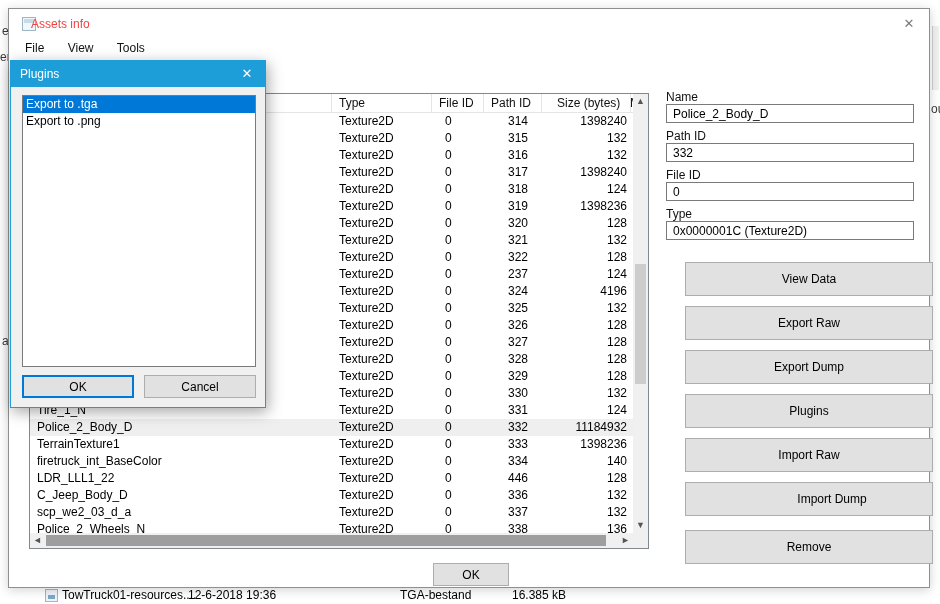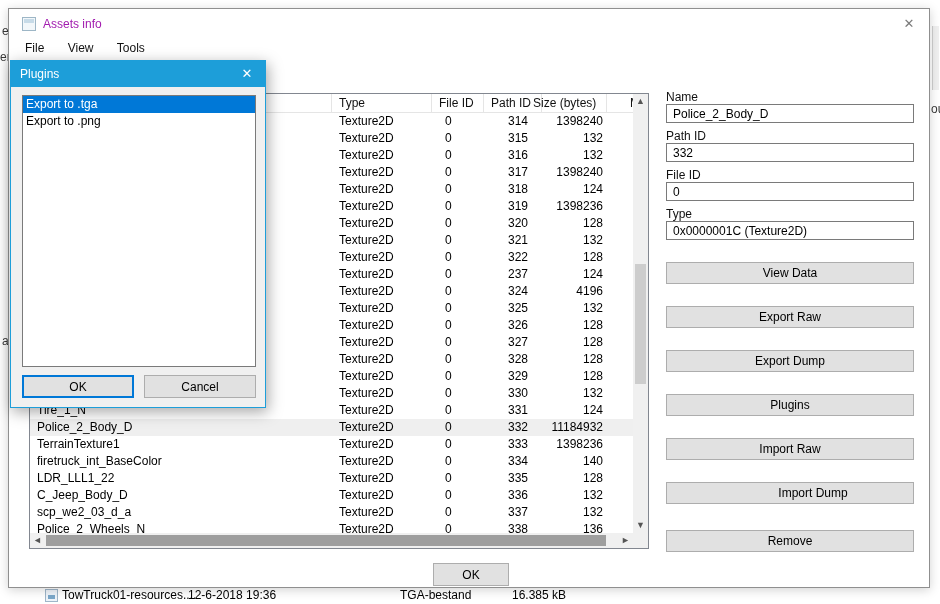--- a/index.html
+++ b/index.html
@@ -29,40 +29,40 @@
   .explorer-row .ftype { position: absolute; left: 400px; top: 0; }
   .explorer-row .fsize { position: absolute; left: 512px; top: 0; }
 
   
   .main-window { position: absolute; left: 8px; top: 8px; width: 922px; height: 580px;
     background: #fff; border: 1px solid #8f8f8f; box-shadow: 0 2px 10px rgba(0,0,0,0.18); z-index: 1; }
   .titlebar { position: absolute; left: 0; top: 0; width: 100%; height: 30px; background: #fff; }
   .app-icon { position: absolute; left: 13px; top: 8px; width: 14px; height: 14px;
     border: 1px solid #9db6c6; background: #f2f7fa; }
   .app-icon::after { content: ""; position: absolute; left: 1px; top: 1px; right: 1px; height: 4px; background: #c7dbe8; }
-  .title-text { position: absolute; left: 34px; top: 8px; color: #a21caf; }
+  .title-text { position: absolute; left: 22px; top: 8px; color: #ef4444; }
   .win-close { position: absolute; right: 10px; top: 6px; width: 20px; height: 18px;
     color: #7b7b7b; font-size: 13px; text-align: center; line-height: 18px; cursor: pointer; }
 
   .menubar { position: absolute; left: 0; top: 28px; width: 100%; height: 22px; background: #fff; }
   .menu-item { display: inline-block; padding: 0 10px; line-height: 22px; color: #111; cursor: default; }
   .menu-item:first-child { margin-left: 6px; }
 
   
   .asset-table { position: absolute; left: 20px; top: 84px; width: 620px; height: 456px;
     border: 1px solid #828790; background: #fff; }
   .thead { position: absolute; left: 0; top: 0; width: 603px; height: 19px;
     border-bottom: 1px solid #e5e5e5; background: #fff; }
   .hcell { position: absolute; top: 0; height: 19px; line-height: 18px; padding-left: 7px;
     border-right: 1px solid #e5e5e5; color: #111; white-space: nowrap; overflow: hidden; }
   .c-name   { left: 0;     width: 302px; }
   .c-type   { left: 302px; width: 100px; }
   .c-fileid { left: 402px; width: 52px;  }
   .c-pathid { left: 454px; width: 58px;  }
-  .c-size   { left: 496px; width: 81px;  }
+  .c-size   { left: 520px; width: 81px;  }
   .c-mod    { left: 593px; width: 10px;  border-right: none; }
   .trows { position: absolute; left: 0; top: 19px; width: 603px; height: 420px; overflow: hidden; }
   .trow { position: relative; width: 603px; height: 17px; background: #fff; }
   .trow.sel { background: #efefef; }
   .cell { position: absolute; top: 0; height: 17px; line-height: 17px; padding-left: 7px;
     white-space: nowrap; overflow: hidden; }
   .cell.c-fileid { padding-left: 13px; }
   .cell.c-pathid { padding-left: 0; padding-right: 14px; text-align: right; }
   .cell.c-size   { padding-left: 0; padding-right: 4px;  text-align: right; }
 
@@ -82,21 +82,21 @@
   .field-label { position: absolute; left: 657px; color: #111; }
   .textbox { position: absolute; left: 657px; width: 248px; height: 19px; background: #fff;
     border: 1px solid #7a7a7a; padding: 0 6px; font-family: inherit; font-size: 12px; color: #000; }
   .lbl-name  { top: 81px; }  .tb-name  { top: 95px; }
   .lbl-path  { top: 120px; } .tb-path  { top: 134px; }
   .lbl-file  { top: 159px; } .tb-file  { top: 173px; }
   .lbl-type  { top: 198px; } .tb-type  { top: 212px; }
 
   .btn { background: #e1e1e1; border: 1px solid #adadad; display: flex; align-items: center;
     justify-content: center; font-family: inherit; font-size: 12px; color: #000; cursor: pointer; }
-  .side-btn { position: absolute; left: 657px; width: 248px; height: 22px; }
+  .side-btn { position: absolute; left: 676px; width: 248px; height: 34px; }
   .sb-0 { top: 253px; } .sb-1 { top: 297px; } .sb-2 { top: 341px; } .sb-3 { top: 385px; }
   .sb-4 { top: 429px; } .sb-5 { top: 473px; padding-left: 46px; } .sb-6 { top: 521px; }
   .main-ok { position: absolute; left: 424px; top: 554px; width: 76px; height: 23px; }
 
   
   .plugins-dialog { position: absolute; left: 10px; top: 60px; width: 256px; height: 348px;
     background: #f0f0f0; border: 1px solid #1d9ed9; box-shadow: 2px 4px 14px rgba(0,0,0,0.35); z-index: 10; }
   .pd-titlebar { position: absolute; left: 0; top: 0; width: 100%; height: 26px; background: #1d9ed9; }
   .pd-title { position: absolute; left: 9px; top: 6px; color: #fff; }
   .pd-close { position: absolute; right: 9px; top: 5px; width: 18px; height: 16px; color: #fff;
@@ -314,21 +314,21 @@
           <div class="cell c-type">Texture2D</div>
           <div class="cell c-fileid">0</div>
           <div class="cell c-pathid">334</div>
           <div class="cell c-size">140</div>
           <div class="cell c-mod"></div>
         </div>
         <div class="trow">
           <div class="cell c-name">LDR_LLL1_22</div>
           <div class="cell c-type">Texture2D</div>
           <div class="cell c-fileid">0</div>
-          <div class="cell c-pathid">335</div>
+          <div class="cell c-pathid">446</div>
           <div class="cell c-size">128</div>
           <div class="cell c-mod"></div>
         </div>
         <div class="trow">
           <div class="cell c-name">C_Jeep_Body_D</div>
           <div class="cell c-type">Texture2D</div>
           <div class="cell c-fileid">0</div>
           <div class="cell c-pathid">336</div>
           <div class="cell c-size">132</div>
           <div class="cell c-mod"></div>

